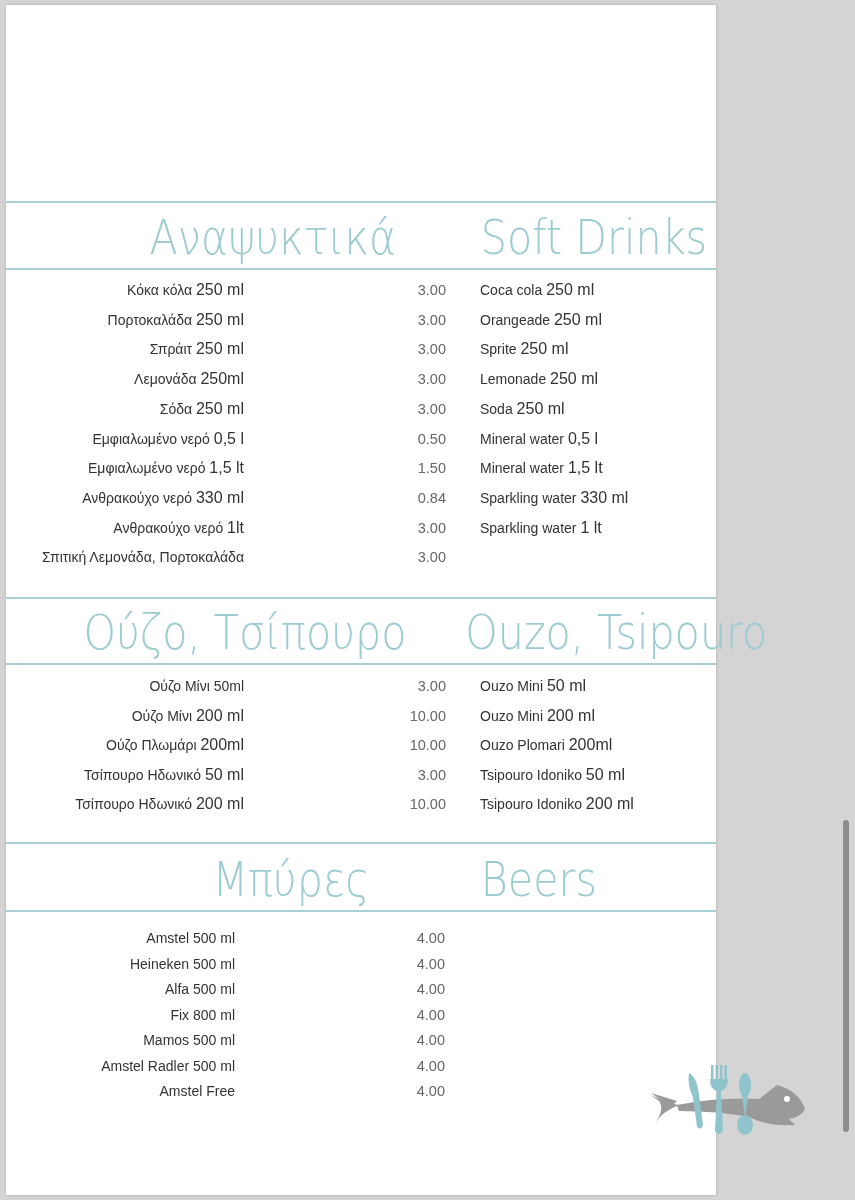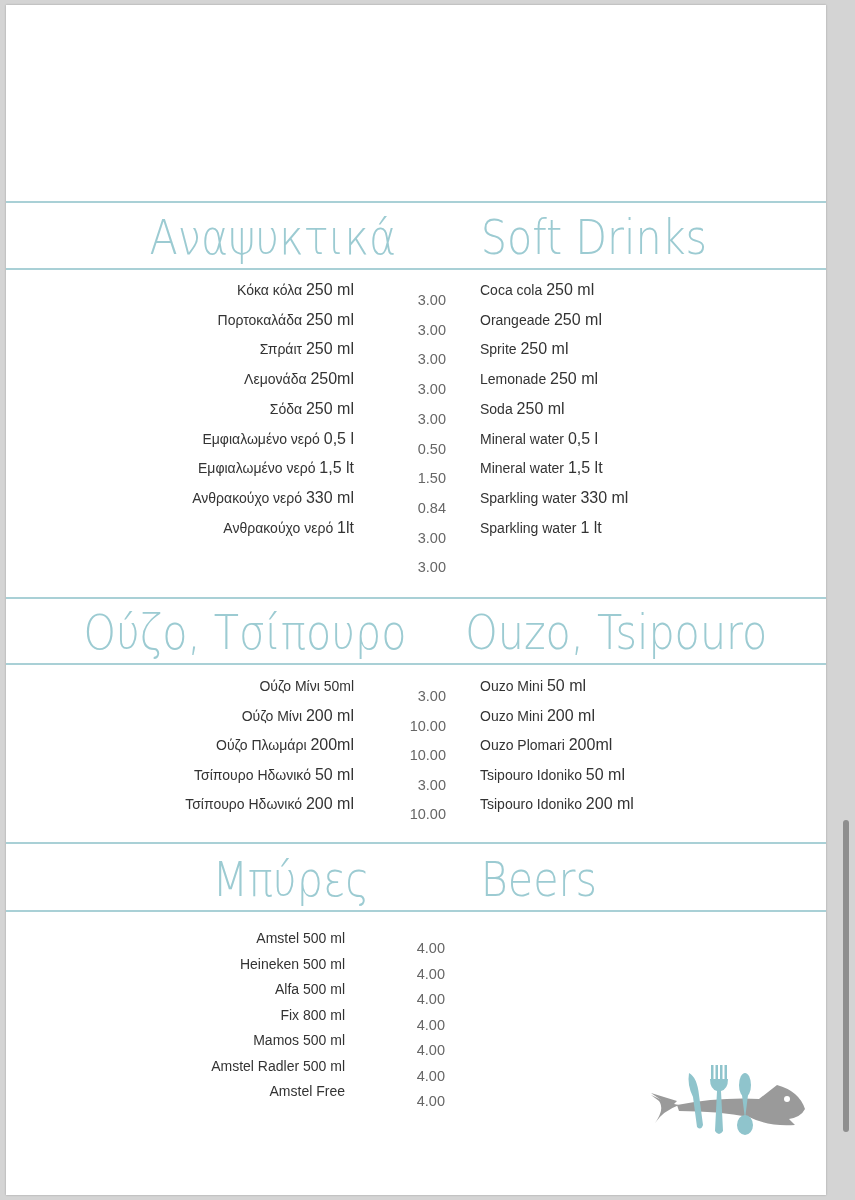--- a/index.html
+++ b/index.html
@@ -5,21 +5,21 @@
     * { box-sizing: border-box; margin: 0; padding: 0; }
     html, body { width: 855px; height: 1200px; overflow: hidden; }
     body {
       background: #d4d4d4;
       font-family: "Liberation Sans", sans-serif;
       position: relative;
     }
     .page {
       position: absolute;
       left: 6px; top: 5px;
-      width: 820px; height: 1190px;
+      width: 710px; height: 1190px;
       background: #ffffff;
       box-shadow: 0 0 2px rgba(0,0,0,0.25);
     }
     .hline {
       position: absolute;
       left: 0; right: 0;
       height: 2px;
       background: #a9d0d6;
     }
     .section-title {
@@ -57,21 +57,20 @@
       line-height: 22px;
     }
     .price {
       position: absolute;
       left: 380px;
       width: 60px;
       text-align: right;
       color: #666;
       font-size: 14.5px;
       line-height: 22px;
-      margin-top: 10px;
     }
     .en {
       position: absolute;
       left: 474px;
       white-space: nowrap;
       line-height: 22px;
     }
     .small { font-size: 16px; }
     .beer-row .gr { right: 481px; }
     .beer-row .price { left: 380px; width: 59px; }
@@ -140,20 +139,21 @@
         <span class="gr"><span>Ανθρακούχο νερό</span> <span class="small">330 ml</span></span>
         <span class="price">0.84</span>
         <span class="en"><span>Sparkling water</span> <span class="small">330 ml</span></span>
       </div>
       <div class="row" style="top: 511.6px;">
         <span class="gr"><span>Ανθρακούχο νερό</span> <span class="small">1lt</span></span>
         <span class="price">3.00</span>
         <span class="en"><span>Sparkling water</span> <span class="small">1 lt</span></span>
       </div>
       <div class="row" style="top: 541.3px;">
+        <span class="gr"><span>Σπιτική Λεμονάδα, Πορτοκαλάδα</span> <span class="small"></span></span>
         <span class="price">3.00</span>
       </div>
     </div>
 
   <div class="hline" style="top:592px"></div>
   <div class="section-title" style="top:595px">
     <span class="title-gr" style="left:90px">Ούζο, Τσίπουρο</span>
     <span class="title-en" style="left:534px">Ouzo, Tsipouro</span>
   </div>
   <div class="hline" style="top:658px"></div>

